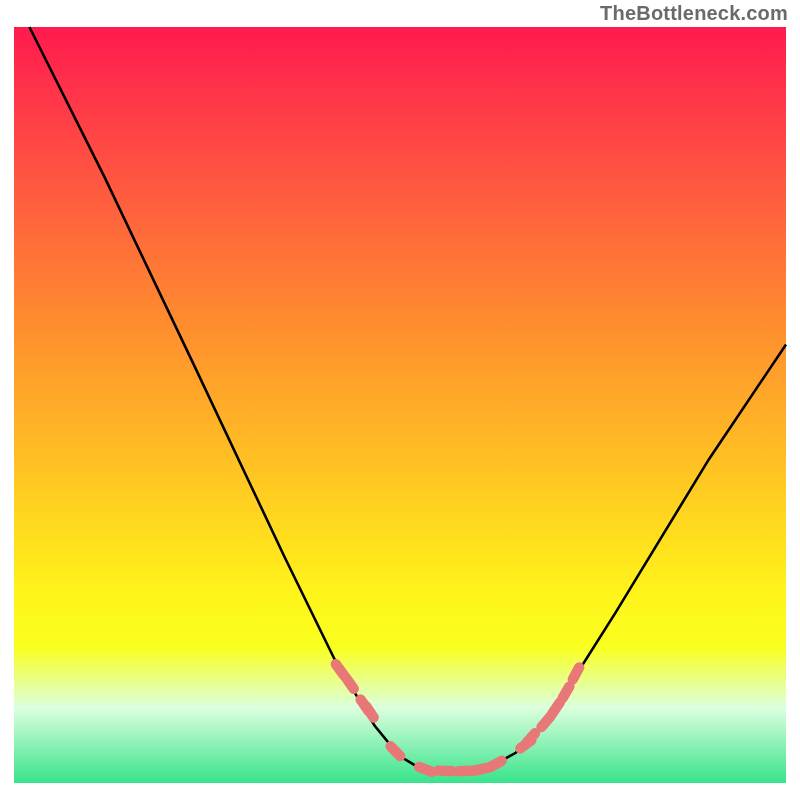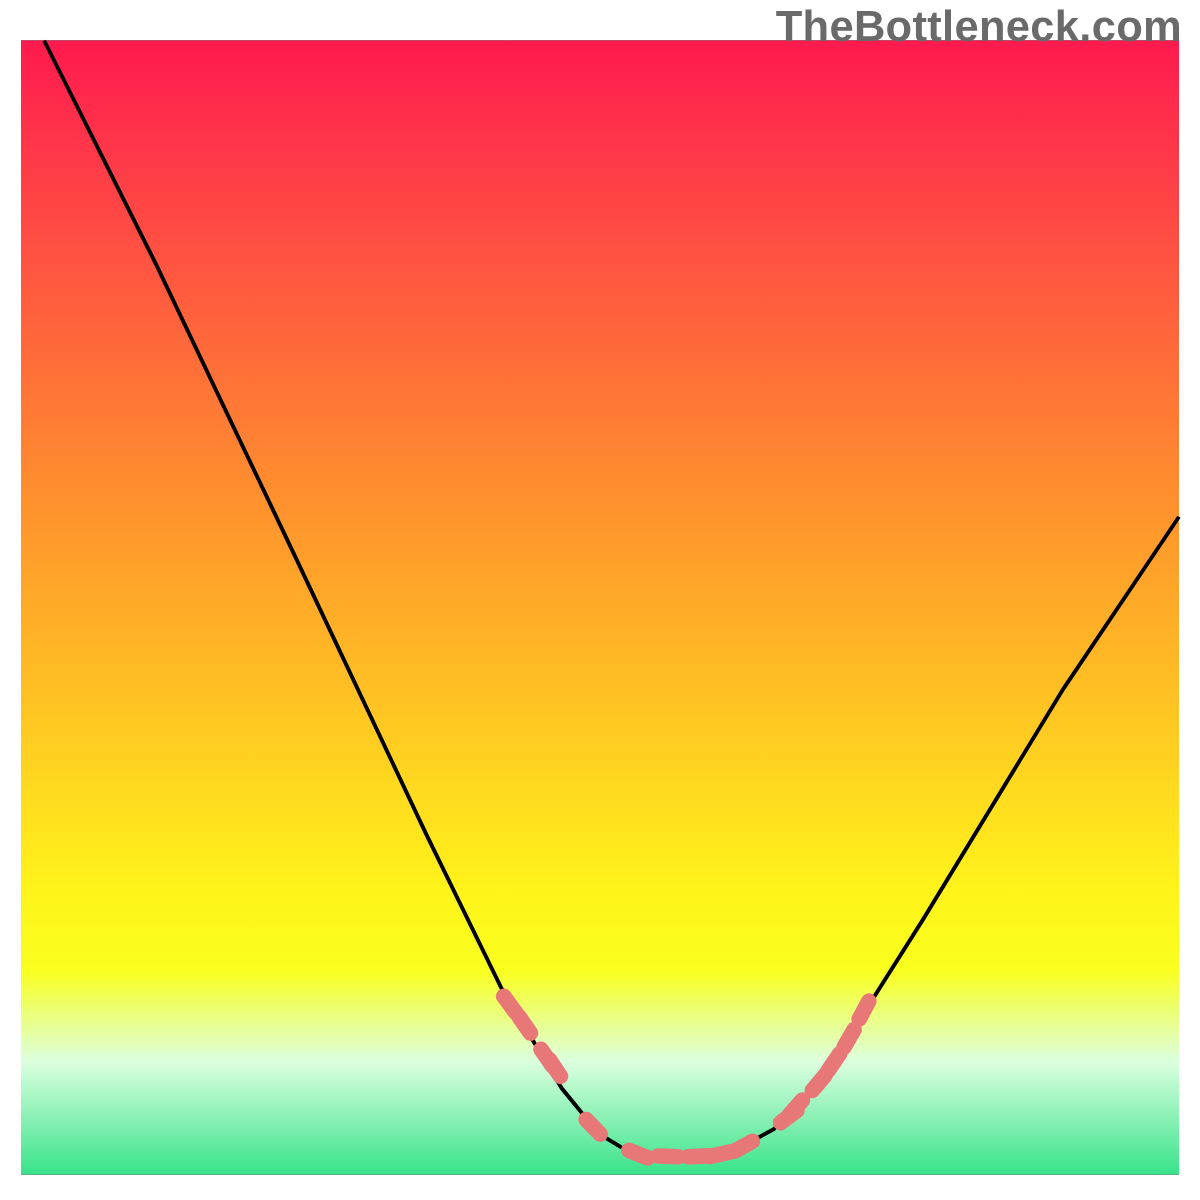--- a/index.html
+++ b/index.html
@@ -8,21 +8,21 @@
     background: #ffffff;
     width: 800px;
     height: 800px;
     position: relative;
     font-family: Arial, Helvetica, sans-serif;
   }
   .watermark {
     position: absolute;
     top: 2px;
     right: 12px;
-    font-size: 29px;
+    font-size: 20px;
     font-weight: 600;
     color: #6a6a6a;
     letter-spacing: 0.2px;
     z-index: 10;
   }
   .frame {
     position: absolute;
     top: 27px;
     left: 14px;
     width: 772px;

